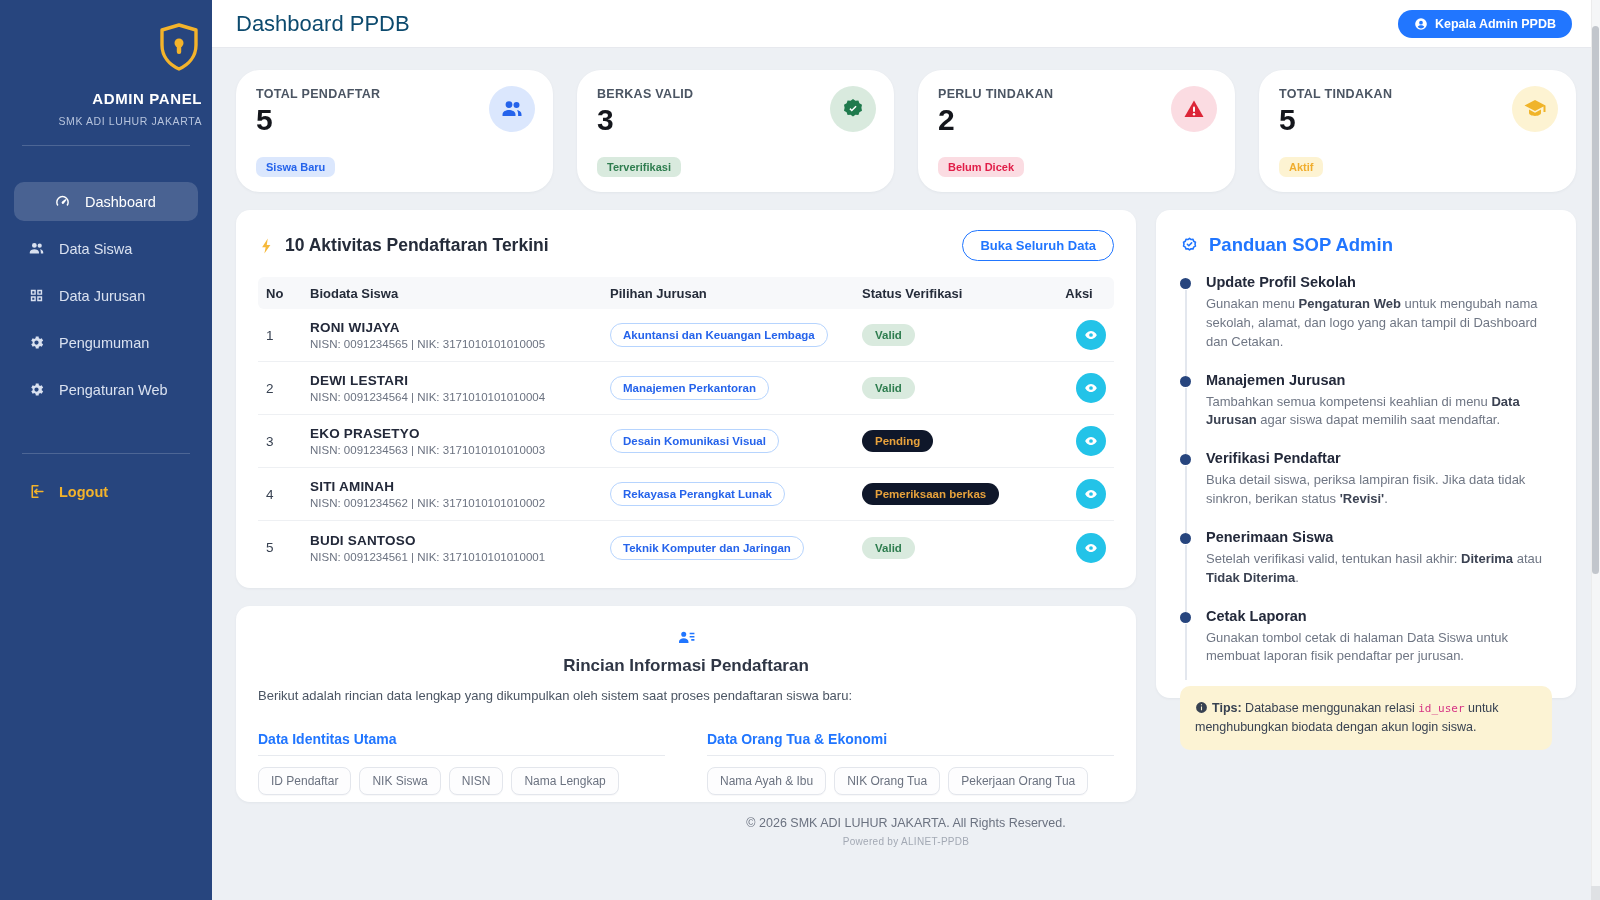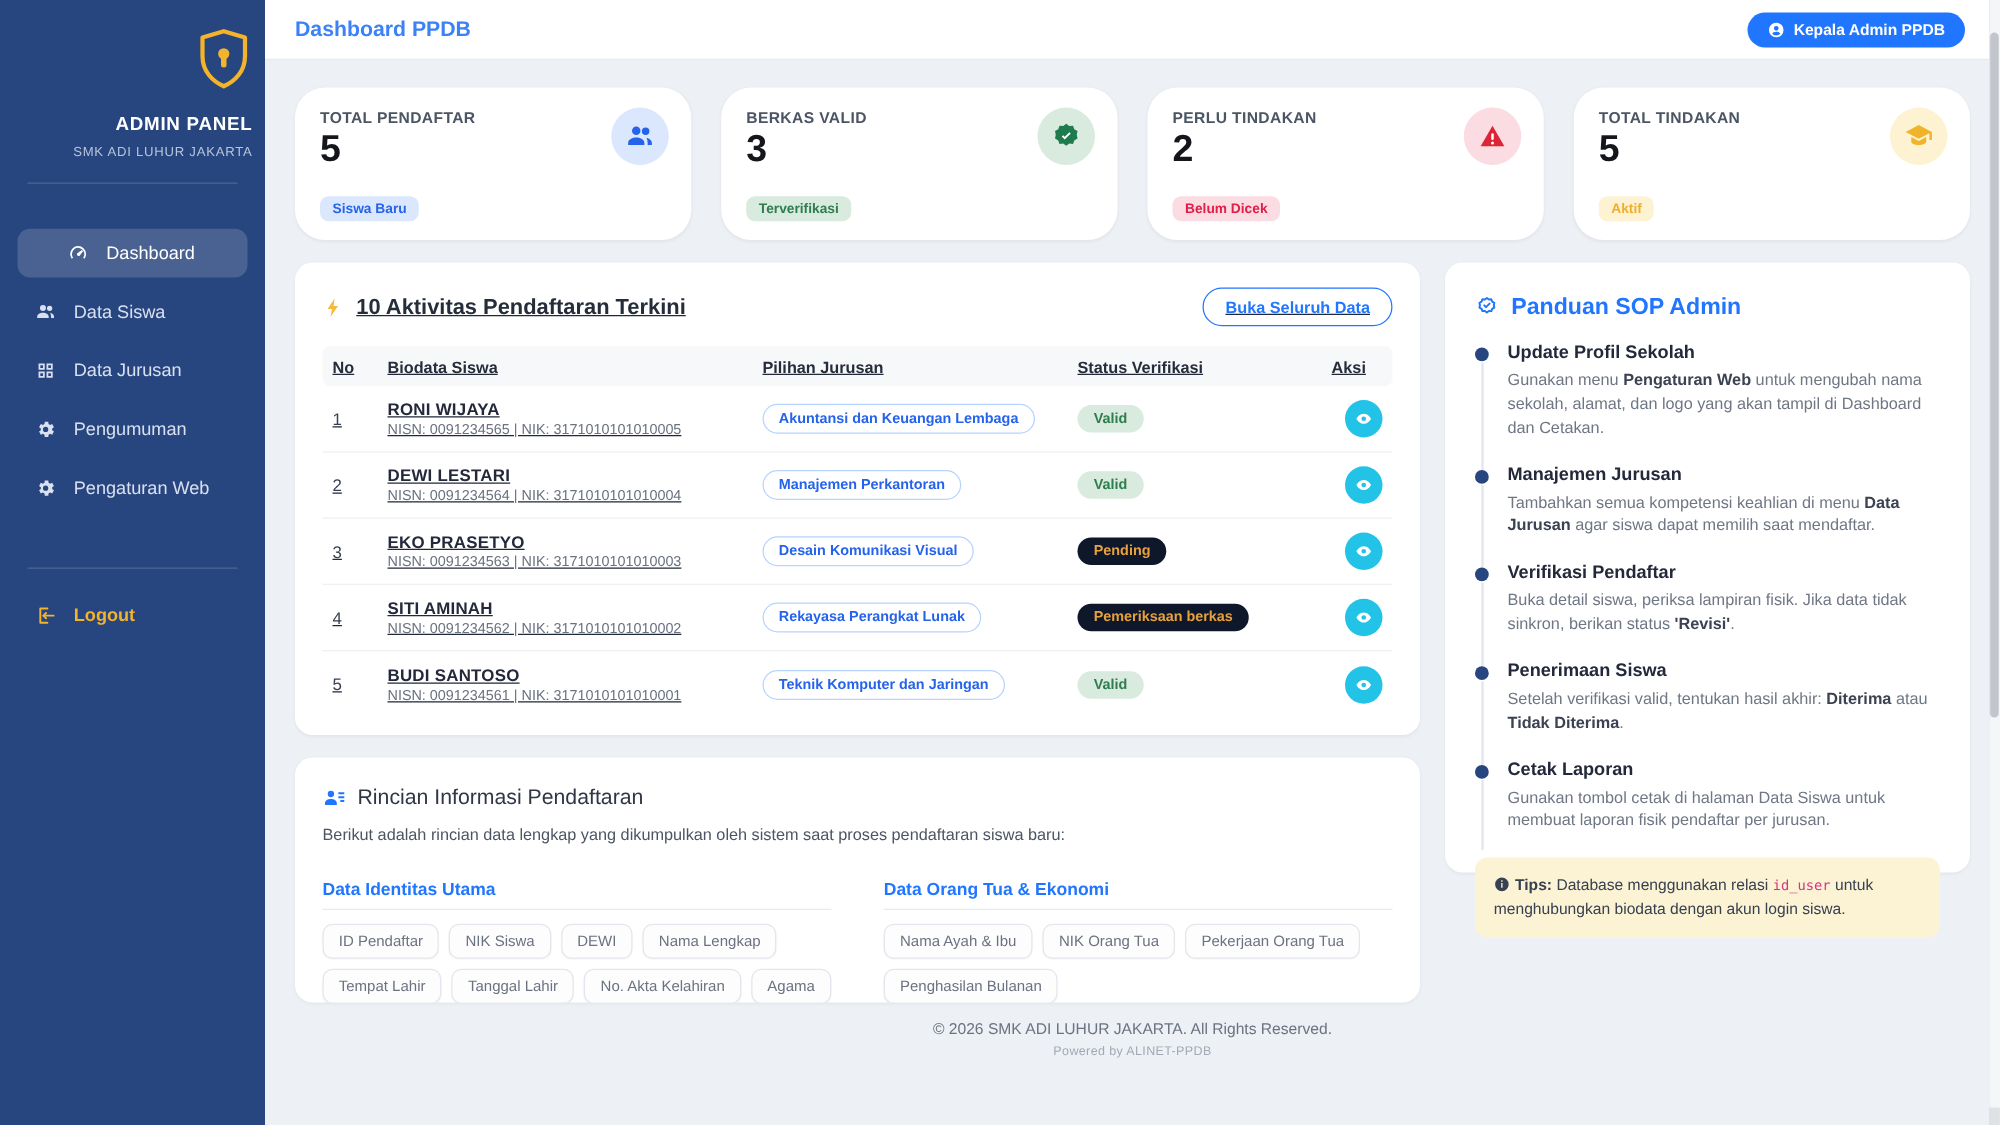--- a/index.html
+++ b/index.html
@@ -17,21 +17,21 @@
   .menu-item { display:flex; align-items:center; gap:14px; padding:11px 14px; border-radius:10px; font-size:14.5px; color:#d9e1f0; cursor:pointer; }
   .menu-item.active { background:rgba(255,255,255,.16); color:#fff;padding-left:40px; }
   .menu-item svg { width:17px; height:17px; flex-shrink:0; }
   .side-bottom { margin-top:26px; }
   .logout { display:flex; align-items:center; gap:14px; padding:11px 28px; color:#f3b32b; font-weight:700; font-size:14.5px; cursor:pointer; }
   .logout svg { width:17px; height:17px; }
 
   
   .main { flex:1; display:flex; flex-direction:column; position:relative; }
   .topbar { height:48px; background:#fff; border-bottom:1px solid #e7e9ee; display:flex; align-items:center; justify-content:space-between; padding:0 28px 0 24px; flex-shrink:0; }
-  .topbar .title { font-size:17px; font-weight:700; color:#3b82f6; }
+  .topbar .title { font-size:22px; font-weight:400; color:#0c4a6e; }
   .admin-pill { background:#2176ff; color:#fff; font-size:12.5px; font-weight:700; border-radius:17px; padding:7px 16px; display:flex; align-items:center; gap:7px; cursor:pointer; }
   .admin-pill svg { width:14px; height:14px; }
 
   .content { padding:22px 24px 0 24px; }
 
   
   .stats { display:grid; grid-template-columns:repeat(4,1fr); gap:24px; }
   .stat-card { background:#fff; border-radius:24px; height:122px; padding:17px 20px 15px; box-shadow:0 1px 3px rgba(20,30,60,.05); display:flex; flex-direction:column; position:relative; }
   .stat-label { font-size:12.5px; font-weight:800; color:#4b5563; letter-spacing:.3px; }
   .stat-value { font-size:30px; font-weight:800; color:#14161c; margin-top:2px; }
@@ -47,21 +47,21 @@
   .i-red   { background:#fbdce2; color:#dc2638; }
   .i-amber { background:#fdf3d2; color:#f0b42a; }
   .stat-icon svg { width:24px; height:24px; }
 
   
   .mid { display:grid; grid-template-columns:1fr 420px; gap:20px; margin-top:18px; align-items:start; }
 
   .card { background:#fff; border-radius:14px; box-shadow:0 1px 3px rgba(20,30,60,.05); }
 
   
-  .activity { padding:20px 22px 14px;text-decoration:underline; }
+  .activity { padding:20px 22px 14px; }
   .act-head { display:flex; align-items:center; justify-content:space-between; margin-bottom:16px; }
   .act-title { display:flex; align-items:center; gap:9px; font-size:17.5px; font-weight:800; color:#252c3a; }
   .act-title svg { width:18px; height:18px; }
   .open-all-btn { border:1.5px solid #2176ff; color:#2176ff; background:#fff; font-family:inherit; font-size:13px; font-weight:600; border-radius:18px; padding:7px 17px; cursor:pointer; }
   .tbl-head, .tbl-row { display:grid; grid-template-columns:44px 1fr 252px 190px 54px; align-items:center; }
   .tbl-head { background:#f7f8fa; border-radius:6px; height:32px; font-size:13px; font-weight:800; color:#252c3a; padding:0 8px; }
   .tbl-head .th-right { text-align:center; }
   .tbl-row { height:53px; border-bottom:1px solid #eef0f3; padding:0 8px; }
   .tbl-row:last-child { border-bottom:none; }
   .row-no { font-size:13.5px; color:#374151; }
@@ -86,21 +86,21 @@
   .step-title { font-size:14.5px; font-weight:800; color:#23293a; margin-bottom:5px; }
   .step-desc { font-size:13px; color:#6f7684; line-height:1.45; }
   .step-desc .b { font-weight:800; color:#3b4252; }
   .tip-box { margin-top:auto; background:#fcf3d4; border-radius:10px; padding:13px 15px; font-size:12.5px; color:#374151; line-height:1.5; }
   .tip-box .b { font-weight:800; }
   .tip-box .code { font-family:"DejaVu Sans Mono", monospace; font-size:11px; color:#d63384; }
   .tip-box svg { width:13px; height:13px; vertical-align:-2px; margin-right:4px; }
 
   
   .rincian { margin-top:18px; padding:22px 22px 0; height:196px; overflow:hidden; }
-  .rin-title { display:flex; align-items:center; gap:9px; font-size:17px; font-weight:400; color:#2f3645; }
+  .rin-title { display:flex; align-items:center; gap:9px; font-size:17px; font-weight:700; color:#2f3645;flex-direction:column; }
   .rin-title svg { width:19px; height:19px; color:#2176ff; }
   .rin-sub { font-size:13px; color:#4b5563; margin-top:12px; }
   .rin-groups { display:grid; grid-template-columns:1fr 1fr; gap:14px 42px; margin-top:28px; }
   .rin-heading { color:#2176ff; font-size:14px; font-weight:800; padding-bottom:8px; border-bottom:1px solid #e7eaef; margin-bottom:11px; }
   .tags { display:flex; flex-wrap:wrap; gap:8px; }
   .tag { font-size:12px; color:#6b7280; border:1px solid #e3e6ec; background:#fdfdfe; border-radius:8px; padding:6px 12px; box-shadow:0 1px 1px rgba(20,30,60,.03); }
 
   
   .footer { text-align:center; margin-top:14px; }
   .footer .copy { font-size:12.5px; color:#6b7280; }
@@ -340,21 +340,21 @@
               </svg>
             <span>Rincian Informasi Pendaftaran</span>
           </div>
           <div class="rin-sub">Berikut adalah rincian data lengkap yang dikumpulkan oleh sistem saat proses pendaftaran siswa baru:</div>
           <div class="rin-groups">
             <div>
               <div class="rin-heading">Data Identitas Utama</div>
               <div class="tags">
                 <span class="tag">ID Pendaftar</span>
                 <span class="tag">NIK Siswa</span>
-                <span class="tag">DEWI</span>
+                <span class="tag">NISN</span>
                 <span class="tag">Nama Lengkap</span>
                 <span class="tag">Tempat Lahir</span>
                 <span class="tag">Tanggal Lahir</span>
                 <span class="tag">No. Akta Kelahiran</span>
                 <span class="tag">Agama</span>
                 <span class="tag">Jenis Kelamin</span>
               </div>
             </div>
             <div>
               <div class="rin-heading">Data Orang Tua &amp; Ekonomi</div>

